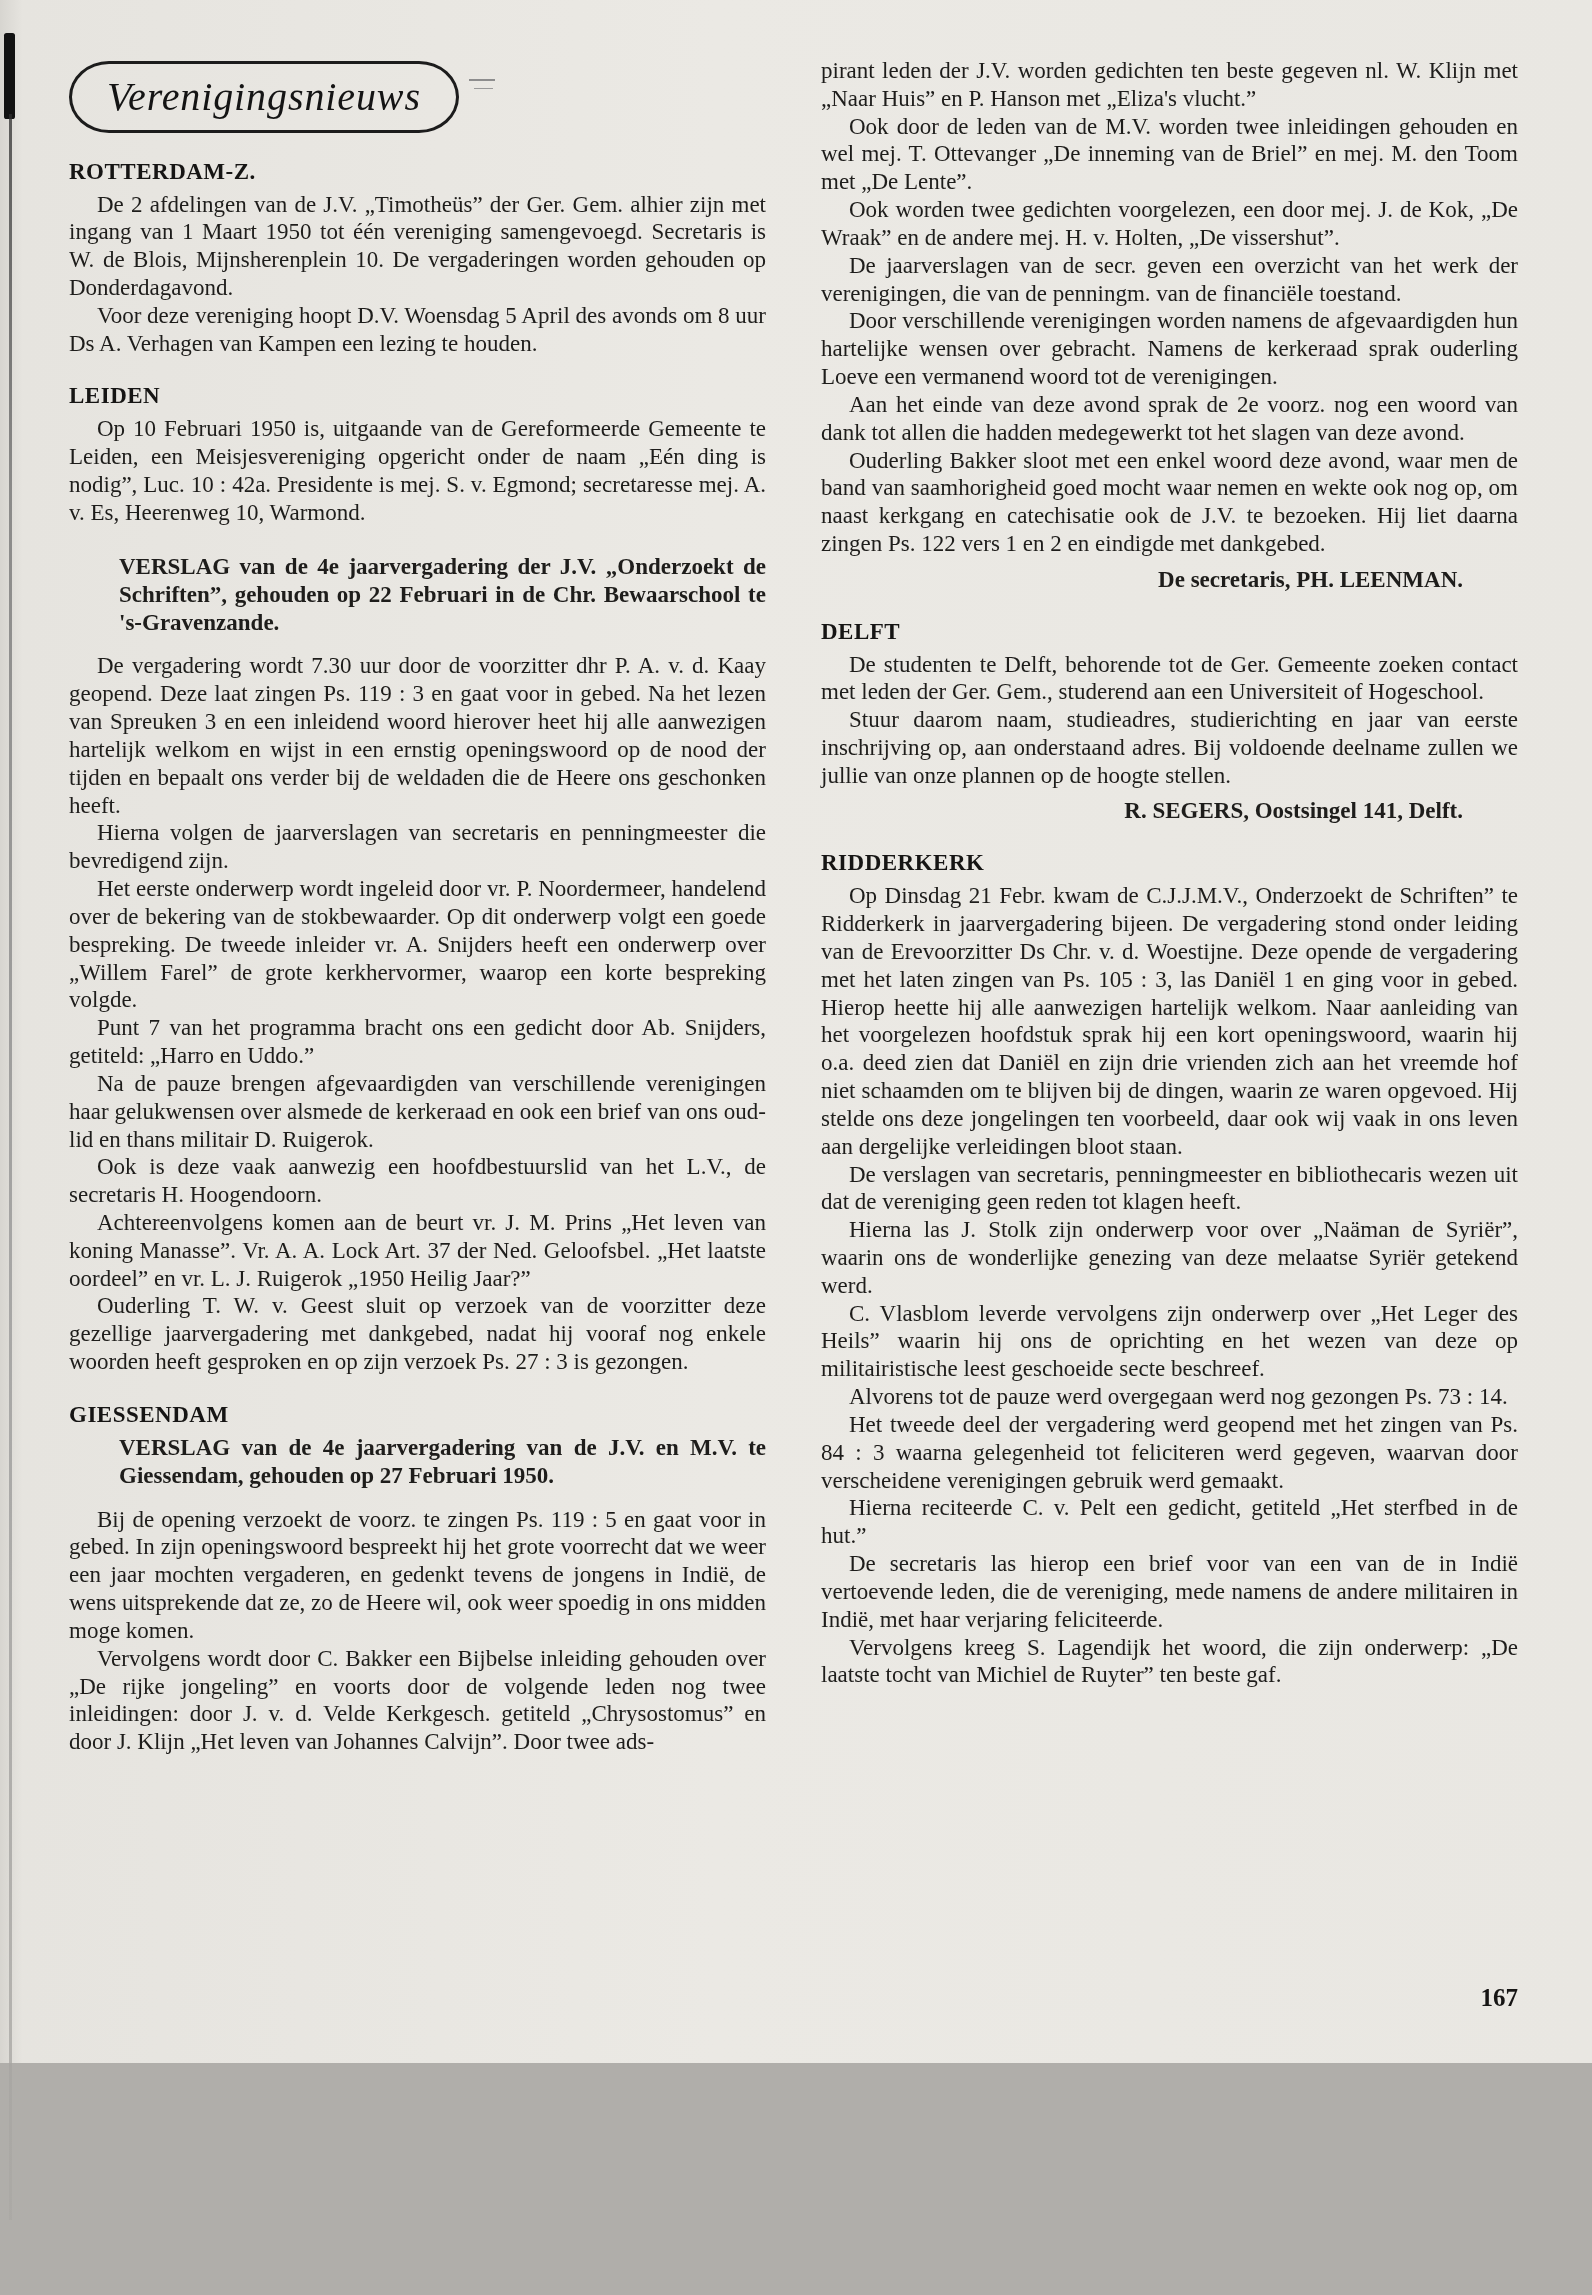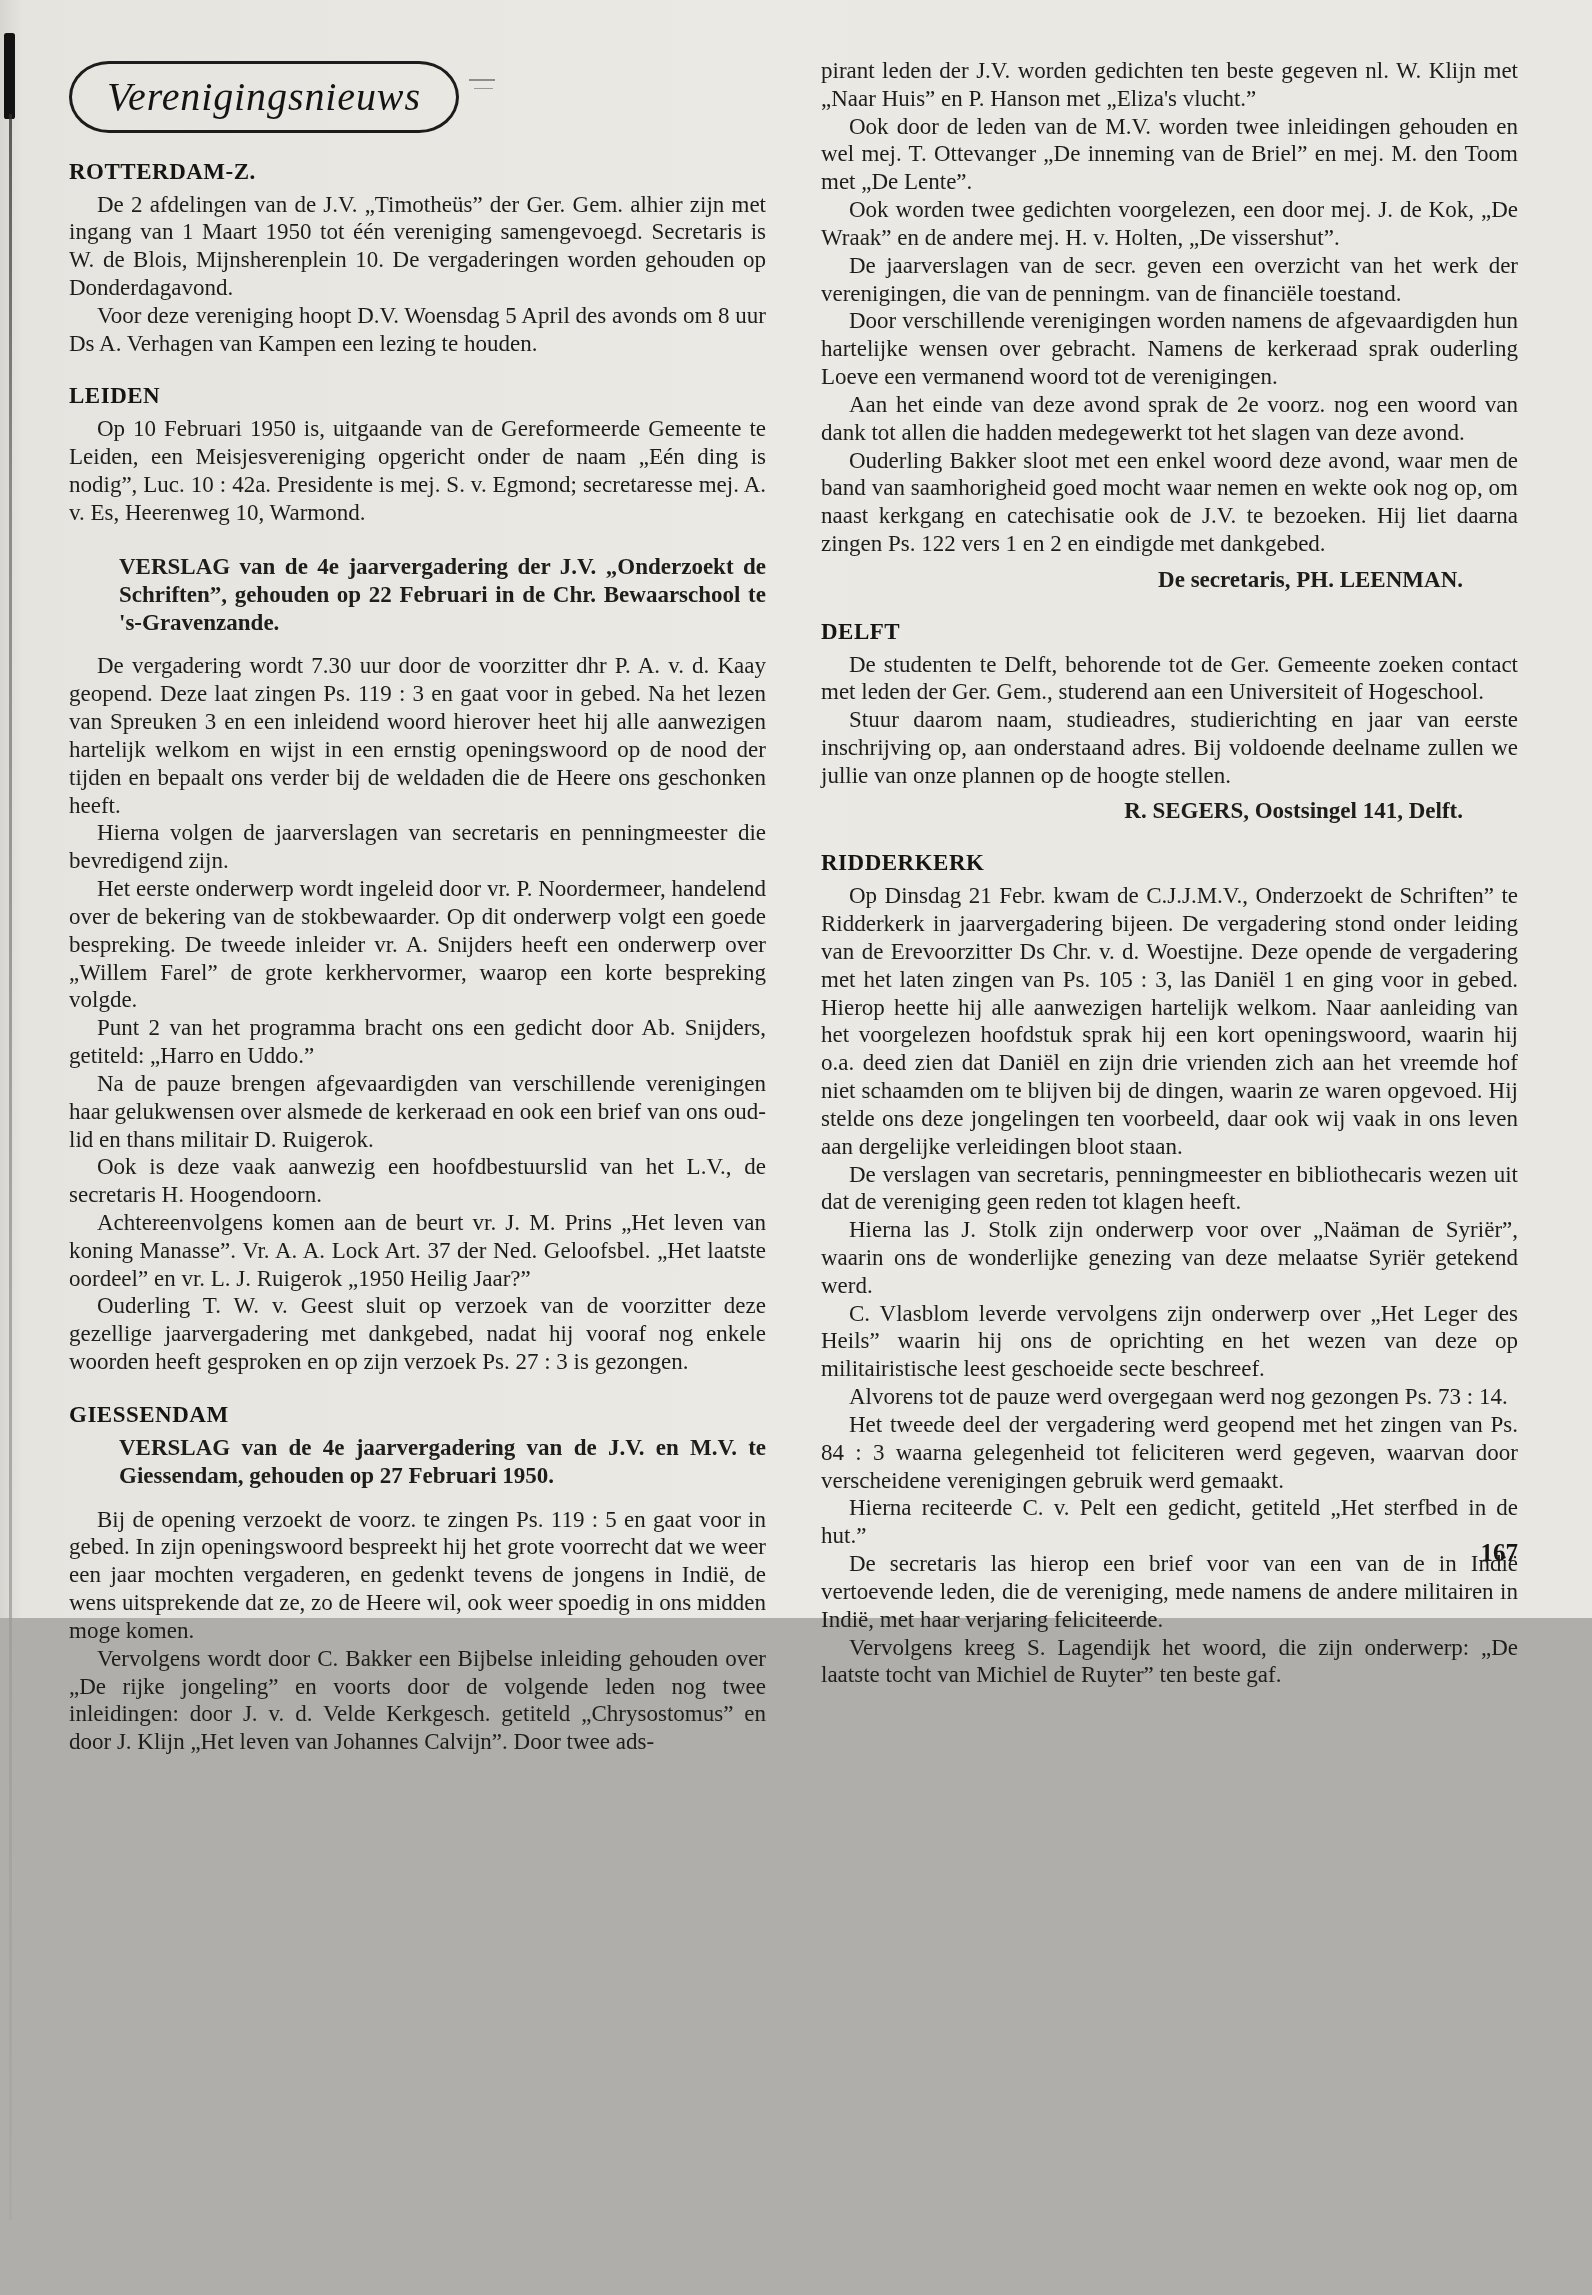--- a/index.html
+++ b/index.html
@@ -3,21 +3,21 @@
 <meta charset="utf-8">
 <style>
   * { box-sizing: border-box; }
   html, body { margin: 0; padding: 0; }
   body {
     width: 1592px; height: 2295px; overflow: hidden;
     background: #b0aeaa;
     font-family: "Liberation Serif", "DejaVu Serif", serif;
   }
   .page {
-    position: relative; width: 1592px; height: 1618px;
+    position: relative; width: 1592px; height: 2063px;
     background: linear-gradient(90deg, #d7d5d0 0px, #e6e4df 22.4px, #ebe9e4 45%, #e9e7e2 100%);
     color: #1e1d1b;
   }
   .scan-blob {
     position: absolute; left: 4.3px; top: 33px; width: 11.2px; height: 86px;
     background: #121212; border-radius: 2.6px;
   }
   .scan-line {
     position: absolute; left: 8.6px; top: 114px; width: 3.5px; height: 2106px;
     background: linear-gradient(#2e2e2e, #6f6f6f 18%, #949494 55%, #aaa8a4);
@@ -71,21 +71,21 @@
         </section>
         <section class="section">
           <h2 class="sec-heading">LEIDEN</h2>
           <p class="body-par">Op 10 Februari 1950 is, uitgaande van de Gereformeerde Gemeente te Leiden, een Meisjesvereniging opgericht onder de naam „Eén ding is nodig”, Luc. 10 : 42a. Presidente is mej. S. v. Egmond; secretaresse mej. A. v. Es, Heerenweg 10, Warmond.</p>
         </section>
         <section class="section">
           <p class="sec-subheading">VERSLAG van de 4e jaarvergadering der J.V. „Onderzoekt de Schriften”, gehouden op 22 Februari in de Chr. Bewaarschool te 's-Gravenzande.</p>
           <p class="body-par">De vergadering wordt 7.30 uur door de voorzitter dhr P. A. v. d. Kaay geopend. Deze laat zingen Ps. 119 : 3 en gaat voor in gebed. Na het lezen van Spreuken 3 en een inleidend woord hierover heet hij alle aanwezigen hartelijk welkom en wijst in een ernstig openingswoord op de nood der tijden en bepaalt ons verder bij de weldaden die de Heere ons geschonken heeft.</p>
           <p class="body-par">Hierna volgen de jaarverslagen van secretaris en penningmeester die bevredigend zijn.</p>
           <p class="body-par">Het eerste onderwerp wordt ingeleid door vr. P. Noordermeer, handelend over de bekering van de stokbewaarder. Op dit onderwerp volgt een goede bespreking. De tweede inleider vr. A. Snijders heeft een onderwerp over „Willem Farel” de grote kerkhervormer, waarop een korte bespreking volgde.</p>
-          <p class="body-par">Punt 2 van het programma bracht ons een gedicht door Ab. Snijders, getiteld: „Harro en Uddo.”</p>
+          <p class="body-par">Punt 7 van het programma bracht ons een gedicht door Ab. Snijders, getiteld: „Harro en Uddo.”</p>
           <p class="body-par">Na de pauze brengen afgevaardigden van verschillende verenigingen haar gelukwensen over alsmede de kerkeraad en ook een brief van ons oud-lid en thans militair D. Ruigerok.</p>
           <p class="body-par">Ook is deze vaak aanwezig een hoofdbestuurslid van het L.V., de secretaris H. Hoogendoorn.</p>
           <p class="body-par">Achtereenvolgens komen aan de beurt vr. J. M. Prins „Het leven van koning Manasse”. Vr. A. A. Lock Art. 37 der Ned. Geloofsbel. „Het laatste oordeel” en vr. L. J. Ruigerok „1950 Heilig Jaar?”</p>
           <p class="body-par">Ouderling T. W. v. Geest sluit op verzoek van de voorzitter deze gezellige jaarvergadering met dankgebed, nadat hij vooraf nog enkele woorden heeft gesproken en op zijn verzoek Ps. 27 : 3 is gezongen.</p>
         </section>
         <section class="section">
           <h2 class="sec-heading">GIESSENDAM</h2>
           <p class="sec-subheading">VERSLAG van de 4e jaarvergadering van de J.V. en M.V. te Giessendam, gehouden op 27 Februari 1950.</p>
           <p class="body-par">Bij de opening verzoekt de voorz. te zingen Ps. 119 : 5 en gaat voor in gebed. In zijn openingswoord bespreekt hij het grote voorrecht dat we weer een jaar mochten vergaderen, en gedenkt tevens de jongens in Indië, de wens uitsprekende dat ze, zo de Heere wil, ook weer spoedig in ons midden moge komen.</p>
           <p class="body-par">Vervolgens wordt door C. Bakker een Bijbelse inleiding gehouden over „De rijke jongeling” en voorts door de volgende leden nog twee inleidingen: door J. v. d. Velde Kerkgesch. getiteld „Chrysostomus” en door J. Klijn „Het leven van Johannes Calvijn”. Door twee ads-</p>

